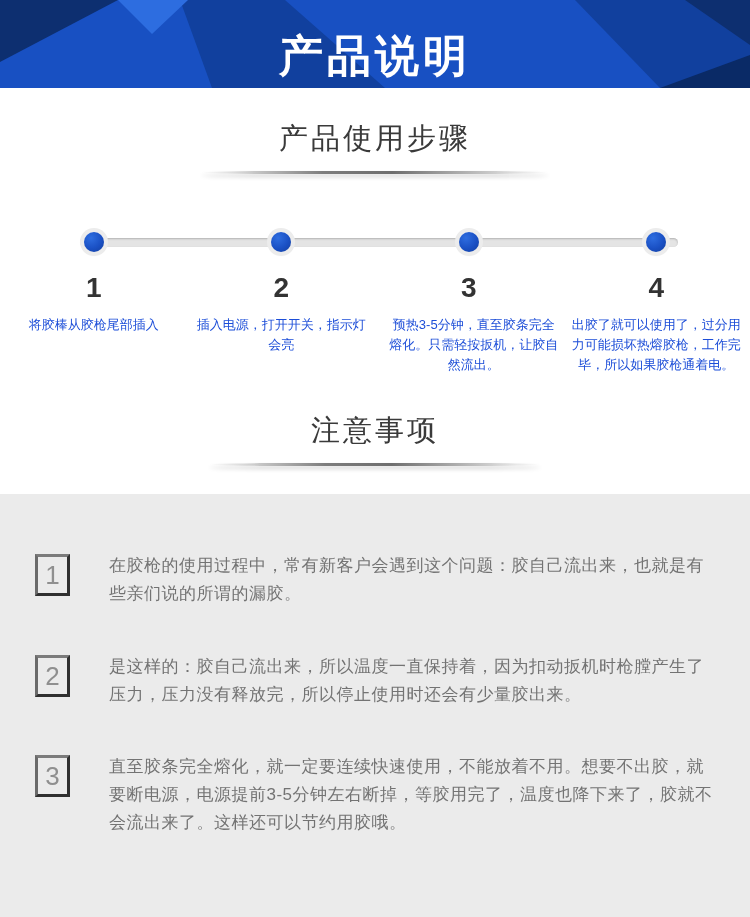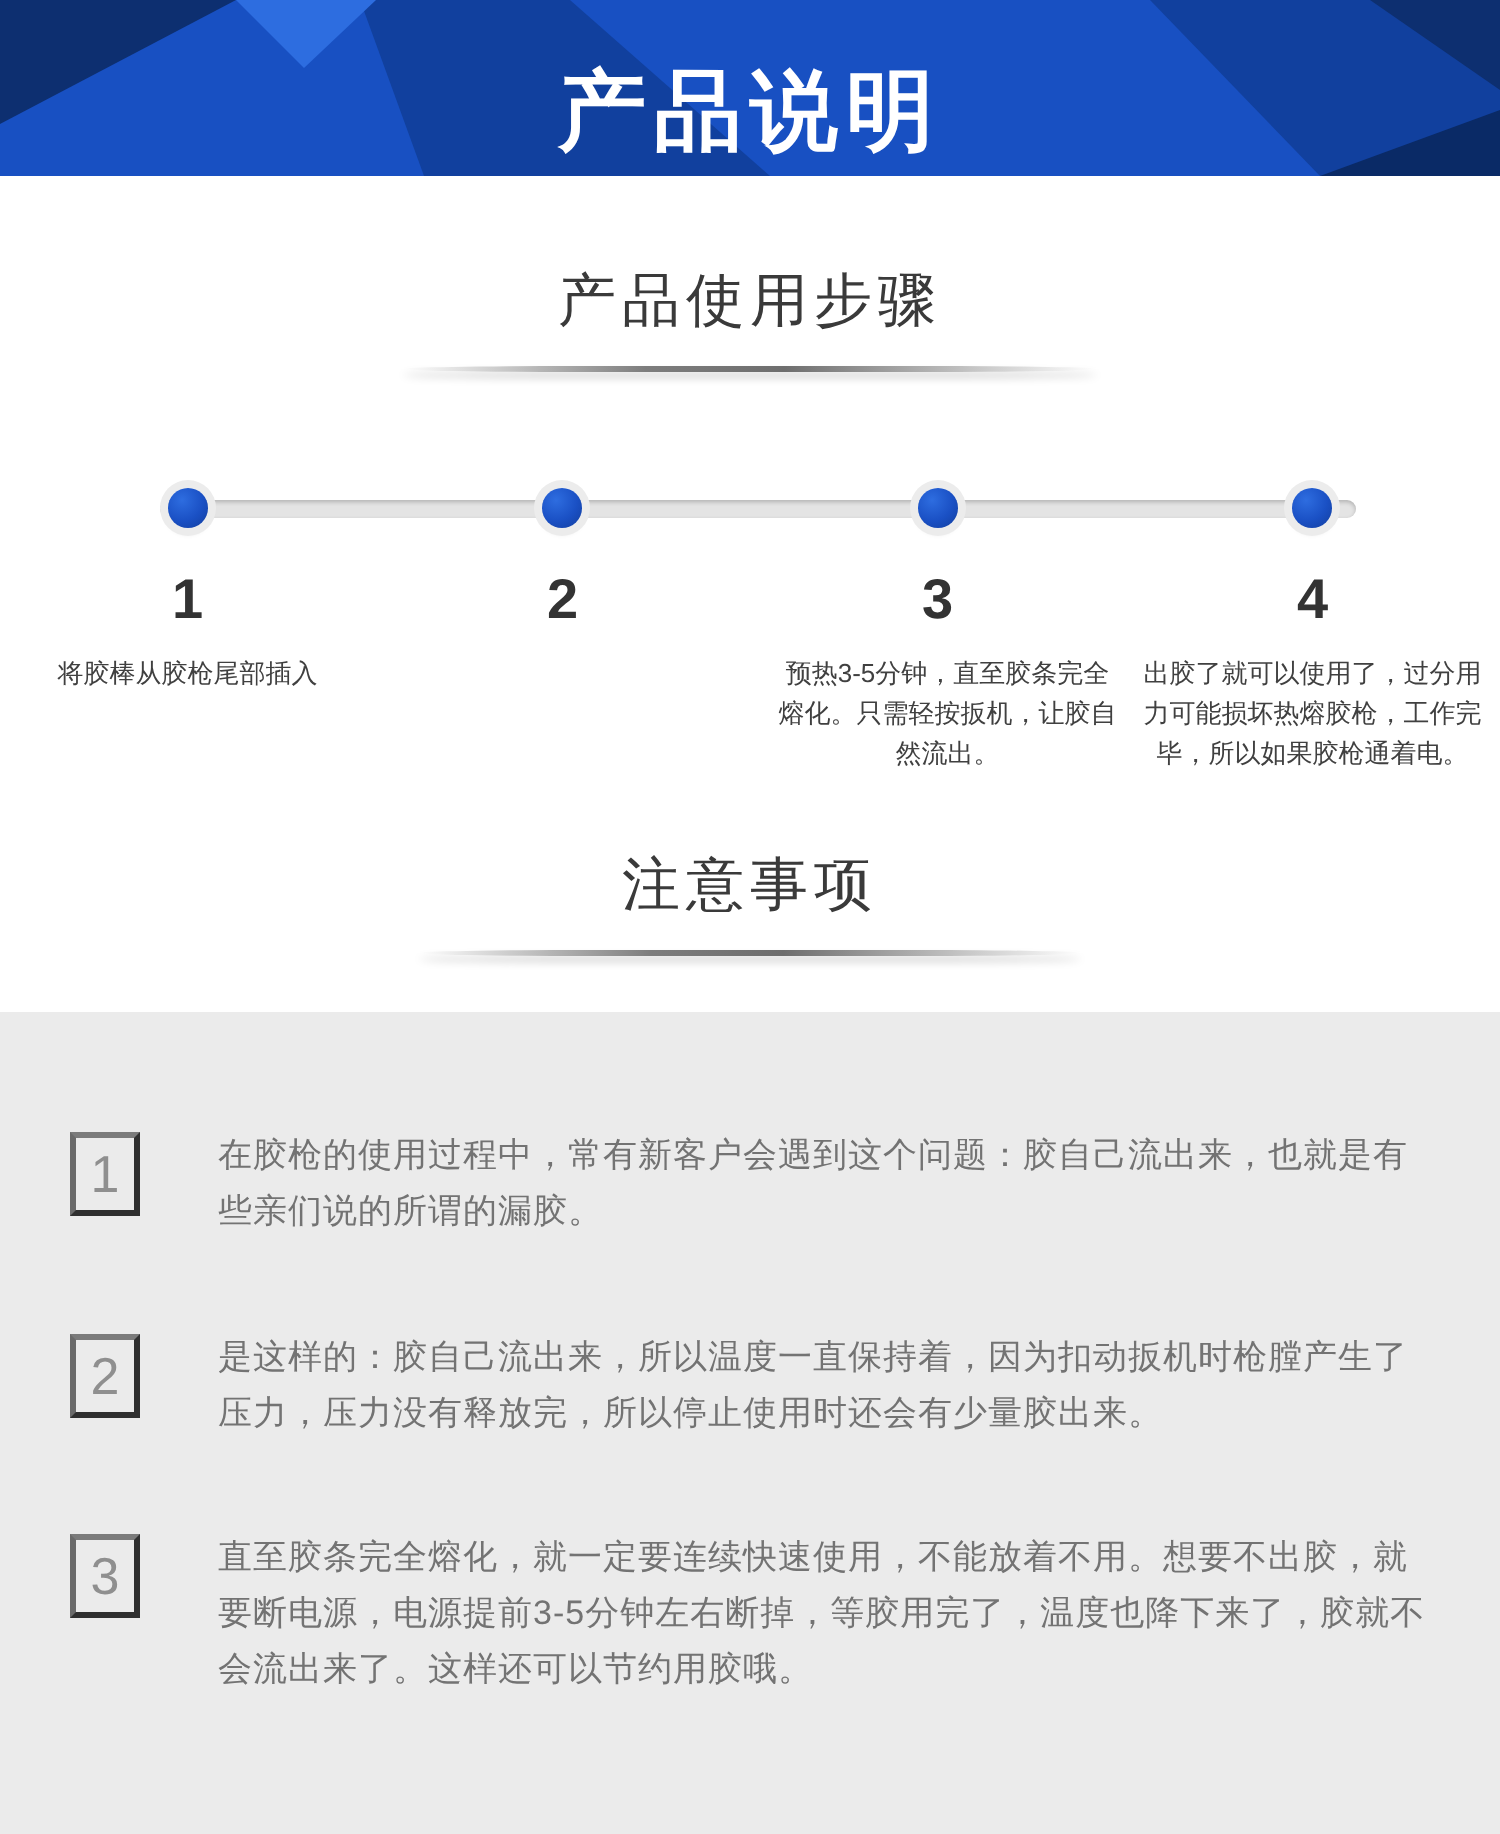--- a/index.html
+++ b/index.html
@@ -17,21 +17,21 @@
     position:absolute; width:100%; text-align:center; top:50%;
     transform:translateY(-50%);
     color:#fff; font-size:44px; font-weight:bold; letter-spacing:4px;
   }
 
   
   .sec-title {
     text-align:center; color:#3a3a3a; font-size:29px; font-weight:400;
     letter-spacing:3px;
   }
-  .usage .sec-title { margin-top:20px; }
+  .usage .sec-title { margin-top:8px; }
   .rule {
     height:3px; margin:12px auto 0;
     background:linear-gradient(to right, rgba(140,140,140,0) 0%, #7d7d7d 35%, #6e6e6e 55%, rgba(140,140,140,0) 100%);
     border-radius:50%/100%;
     box-shadow:0 3px 4px rgba(0,0,0,0.18);
   }
   .rule1 { width:348px; }
   .rule2 { width:332px; }
 
   
@@ -43,21 +43,21 @@
   }
   .cols { display:flex; position:relative; }
   .step { width:187.5px; display:flex; flex-direction:column; align-items:center; }
   .dot {
     width:20px; height:20px; border-radius:50%; margin-top:3px;
     background:radial-gradient(circle at 35% 30%, #2e6de0 0%, #1a50c4 55%, #123e9e 100%);
     box-shadow:0 0 0 4px #ececec, 0 2px 3px rgba(0,0,0,0.25);
   }
   .num { margin-top:22px; font-size:28px; font-weight:bold; color:#333; line-height:1; }
   .stext {
-    margin-top:13px; font-size:13px; color:#404040; line-height:1.55;
+    margin-top:13px; font-size:13px; color:#1d4ed8; line-height:1.55;
     text-align:center; padding:0 9px; width:100%;
   }
   .stext.left { text-align:center; padding-left:14px; padding-right:4px; }
 
   
   .notes-head { margin-top:36px; }
 
   
   .notes {
     margin-top:28px; background:#ebebeb; flex:1 1 auto;
@@ -105,20 +105,21 @@
 
         <div class="step">
           <span class="dot"></span>
           <div class="num">1</div>
           <p class="stext">将胶棒从胶枪尾部插入</p>
         </div>
 
         <div class="step">
           <span class="dot"></span>
           <div class="num">2</div>
+          <p class="stext">插入电源，打开开关，指示灯会亮</p>
         </div>
 
         <div class="step">
           <span class="dot"></span>
           <div class="num">3</div>
           <p class="stext left">预热3-5分钟，直至胶条完全熔化。只需轻按扳机，让胶自然流出。</p>
         </div>
 
         <div class="step">
           <span class="dot"></span>

